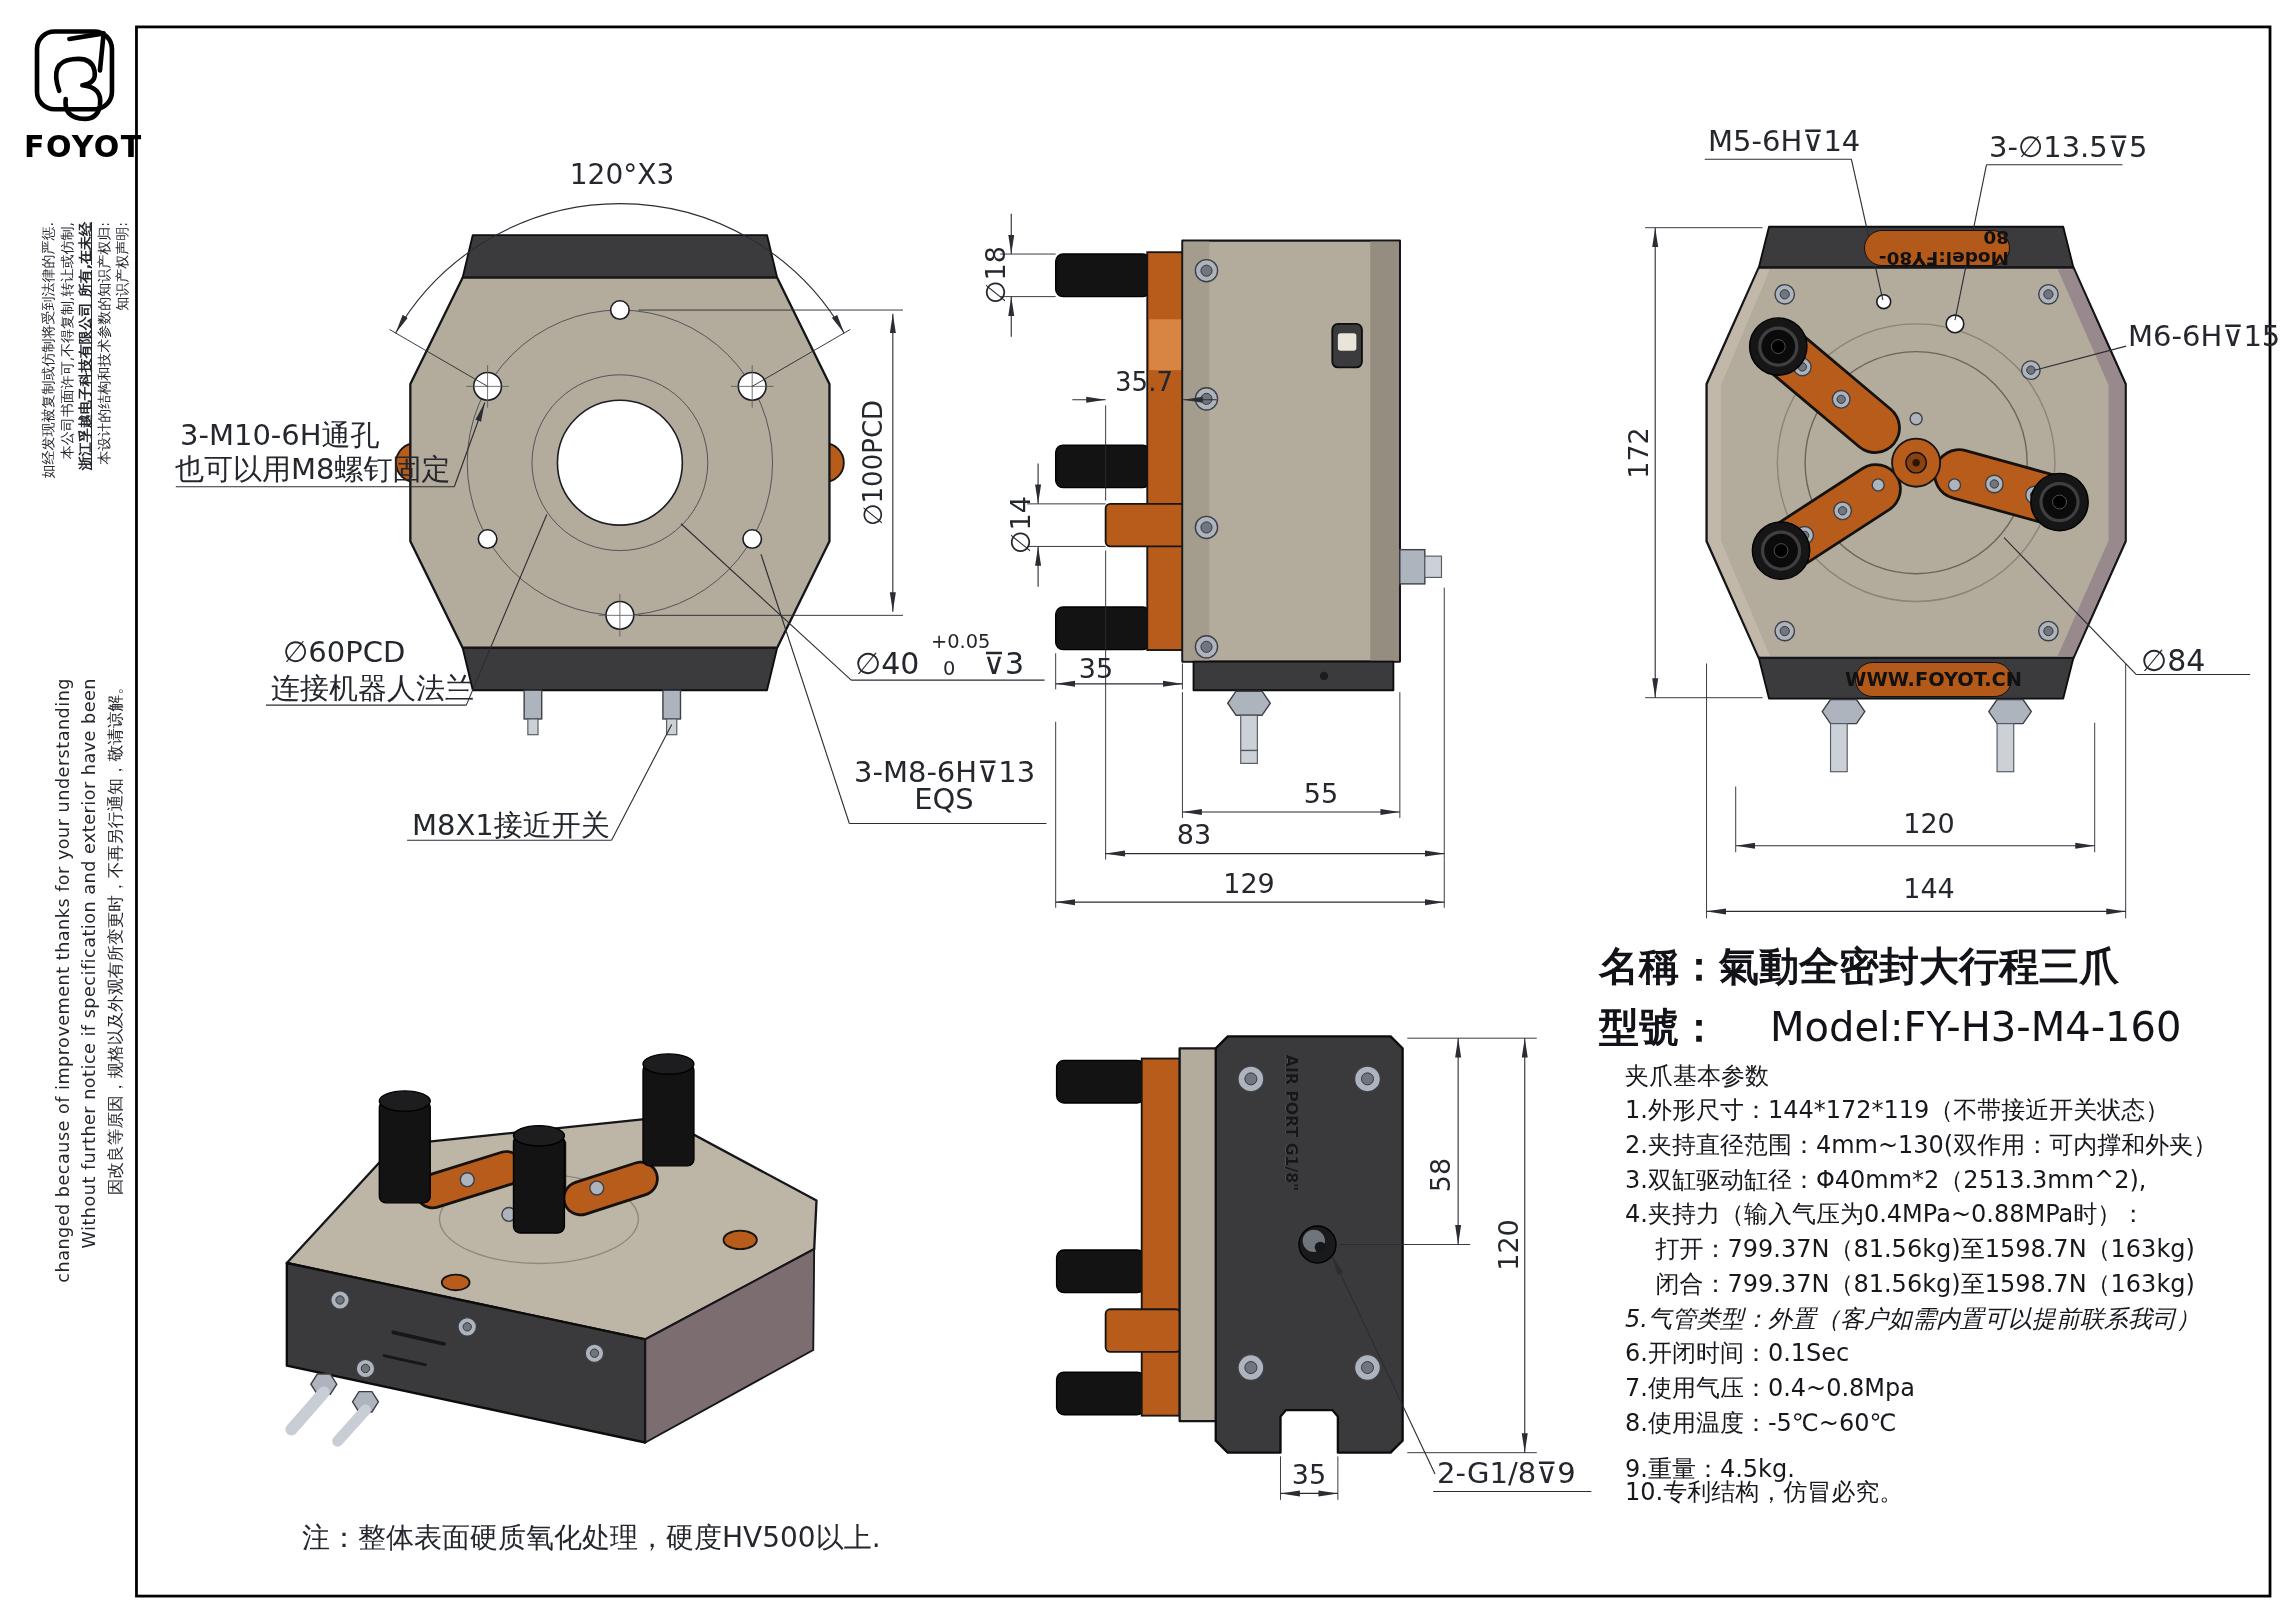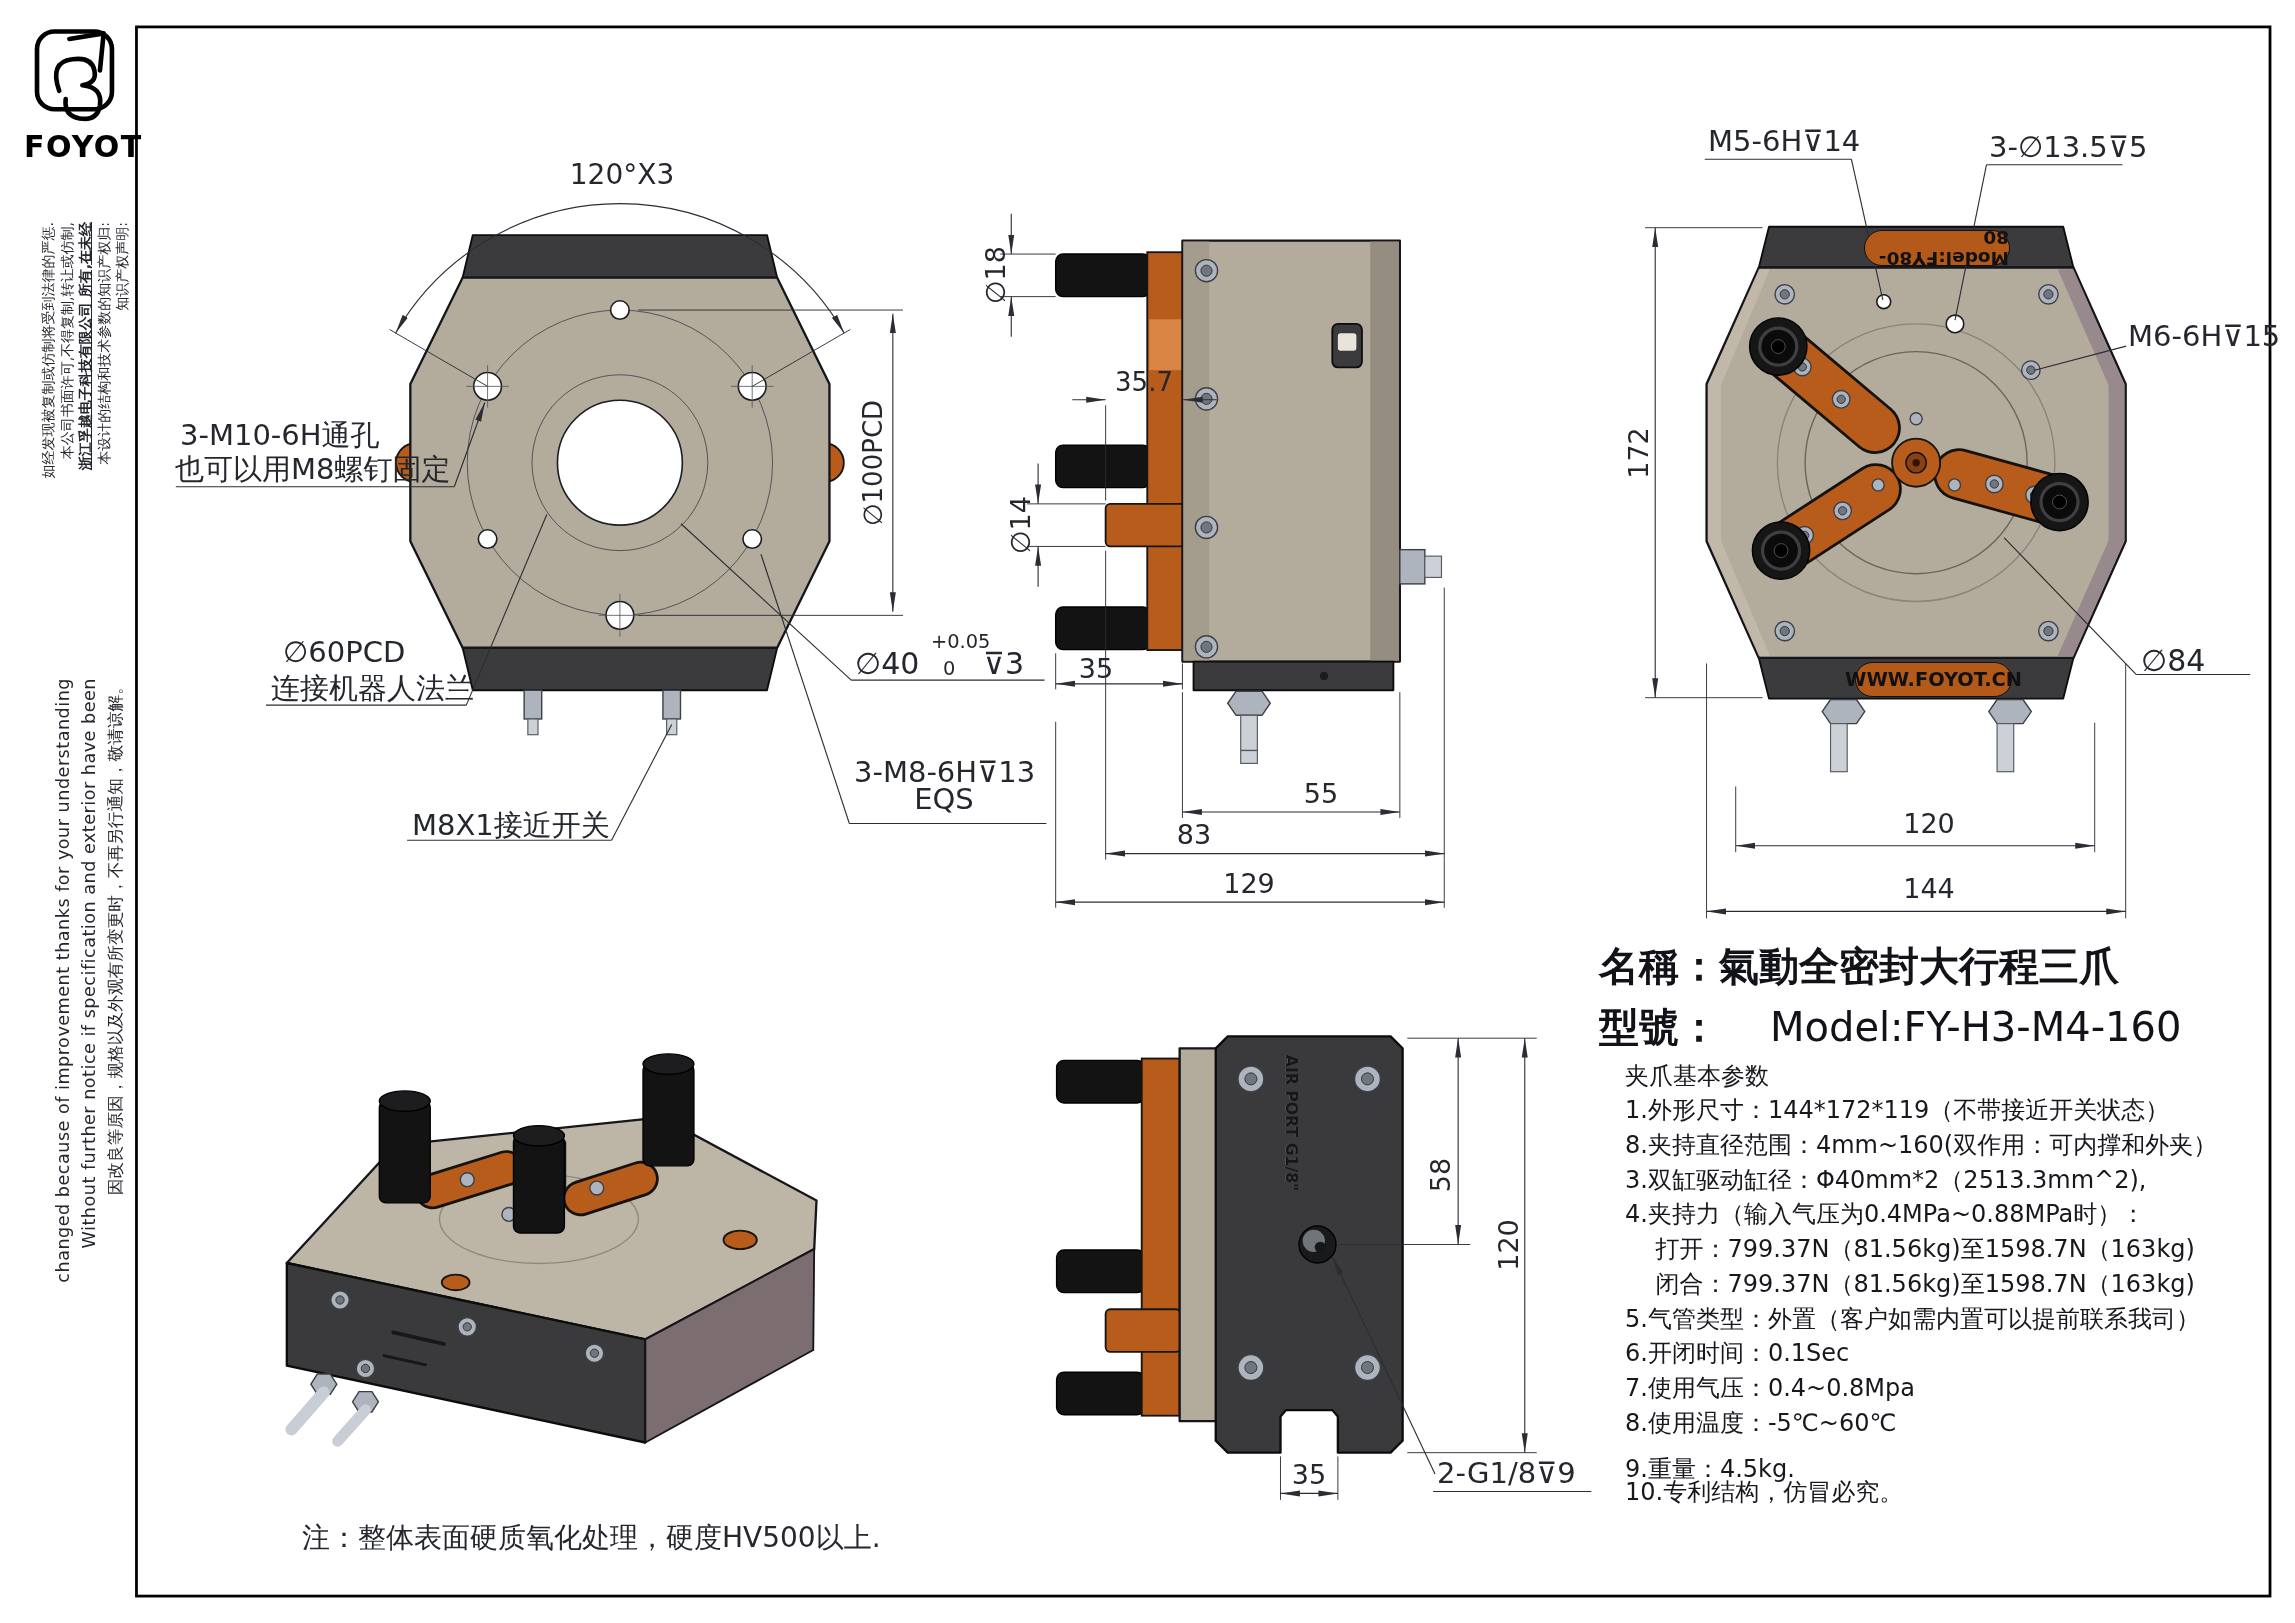--- a/index.html
+++ b/index.html
@@ -413,26 +413,26 @@
 
 <div class="nameline" style="left:1599px;top:939px;">
   <span>名稱：</span><span>氣動全密封大行程三爪</span>
 </div>
 <div class="nameline" style="left:1599px;top:1000px;">
   <span>型號：</span><span class="modelval" style="margin-left:51px;">Model:FY-H3-M4-160</span>
 </div>
 
 <div class="spec" style="top:1059px;">夹爪基本参数</div>
 <div class="spec" style="top:1093px;">1.外形尺寸：144*172*119（不带接近开关状态）</div>
-<div class="spec" style="top:1128px;">8.夹持直径范围：4mm~160(双作用：可内撑和外夹）</div>
+<div class="spec" style="top:1128px;">2.夹持直径范围：4mm~130(双作用：可内撑和外夹）</div>
 <div class="spec" style="top:1163px;">3.双缸驱动缸径：Φ40mm*2（2513.3mm^2),</div>
 <div class="spec" style="top:1197px;">4.夹持力（输入气压为0.4MPa~0.88MPa时）：</div>
 <div class="spec" style="top:1232px;">    打开：799.37N（81.56kg)至1598.7N（163kg)</div>
 <div class="spec" style="top:1267px;">    闭合：799.37N（81.56kg)至1598.7N（163kg)</div>
-<div class="spec" style="top:1302px;">5.气管类型：外置（客户如需内置可以提前联系我司）</div>
+<div class="spec" style="top:1302px;font-style:italic;">5.气管类型：外置（客户如需内置可以提前联系我司）</div>
 <div class="spec" style="top:1336px;">6.开闭时间：0.1Sec</div>
 <div class="spec" style="top:1371px;">7.使用气压：0.4~0.8Mpa</div>
 <div class="spec" style="top:1406px;">8.使用温度：-5℃~60℃</div>
 <div class="spec" style="top:1440px;margin-top:12px;">9.重量：4.5kg.</div>
 <div class="spec" style="top:1475px;">10.专利结构，仿冒必究。</div>
 
 <div class="lbl" style="left:302px;top:1519px;font-size:28px;">注：整体表面硬质氧化处理，硬度HV500以上.</div>
 
 
 </body></html>

